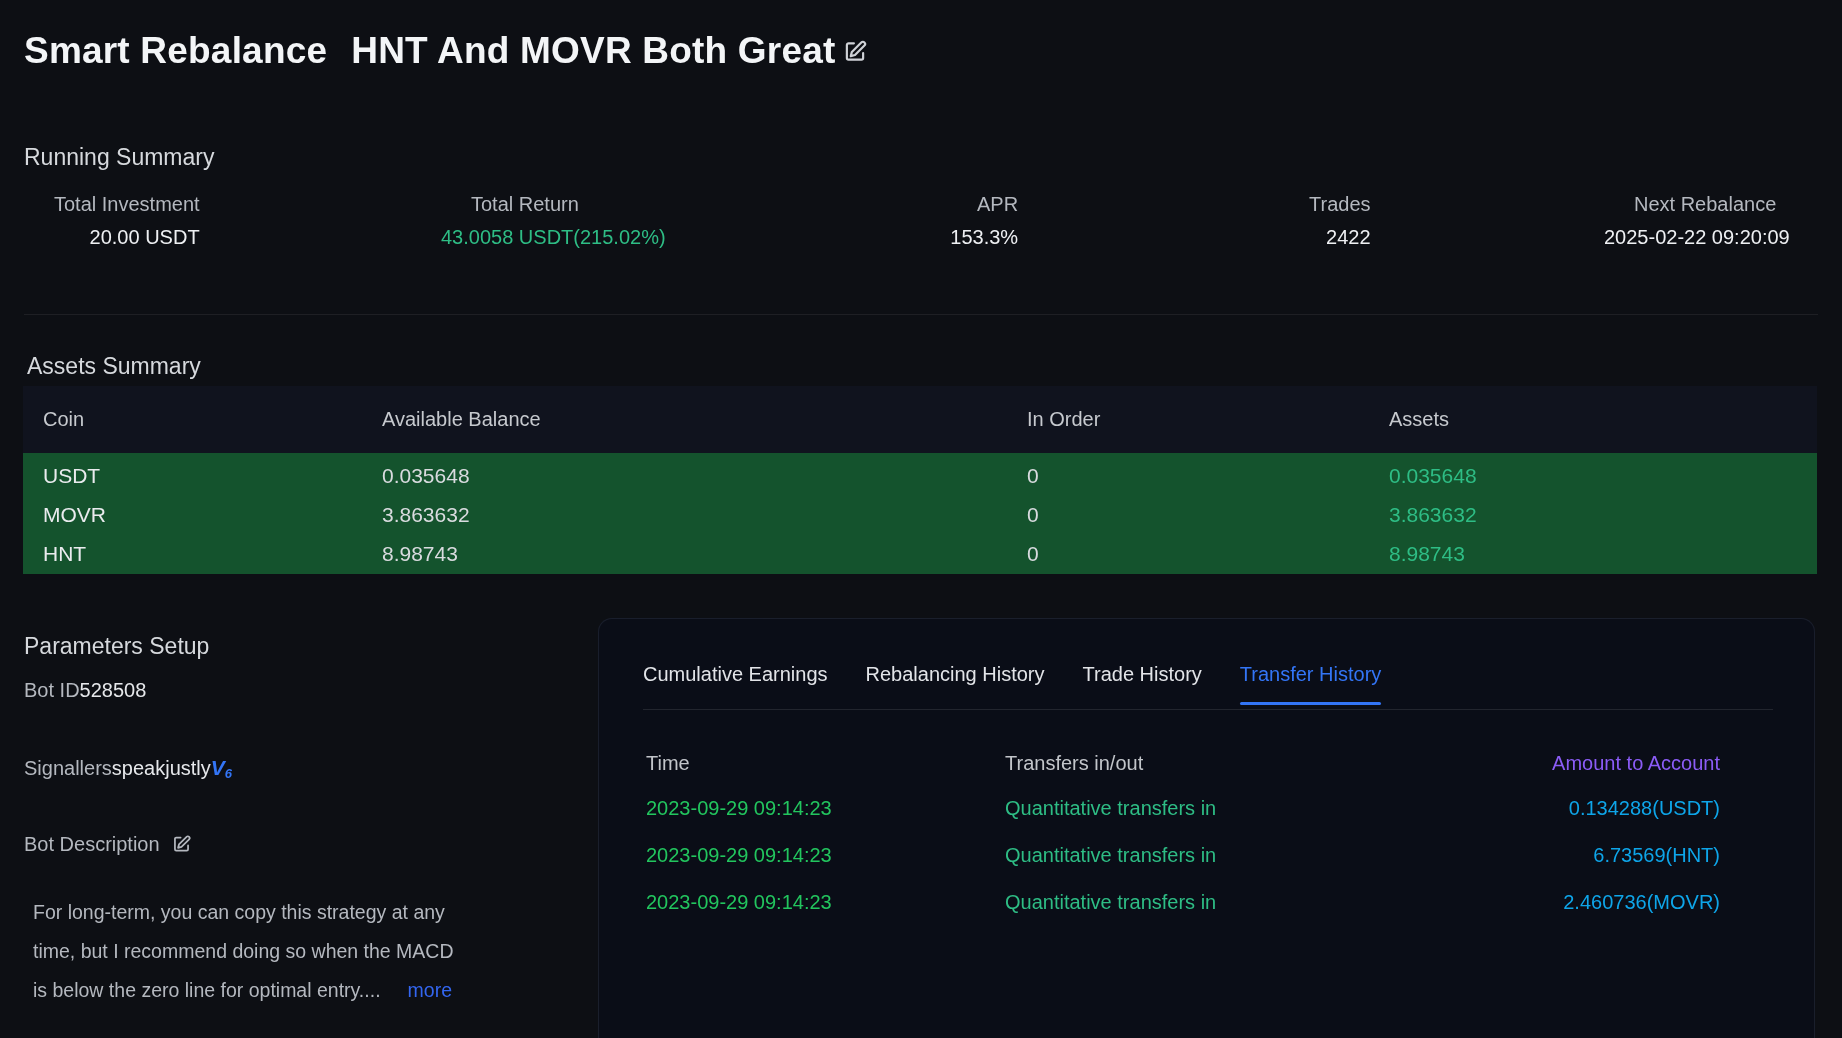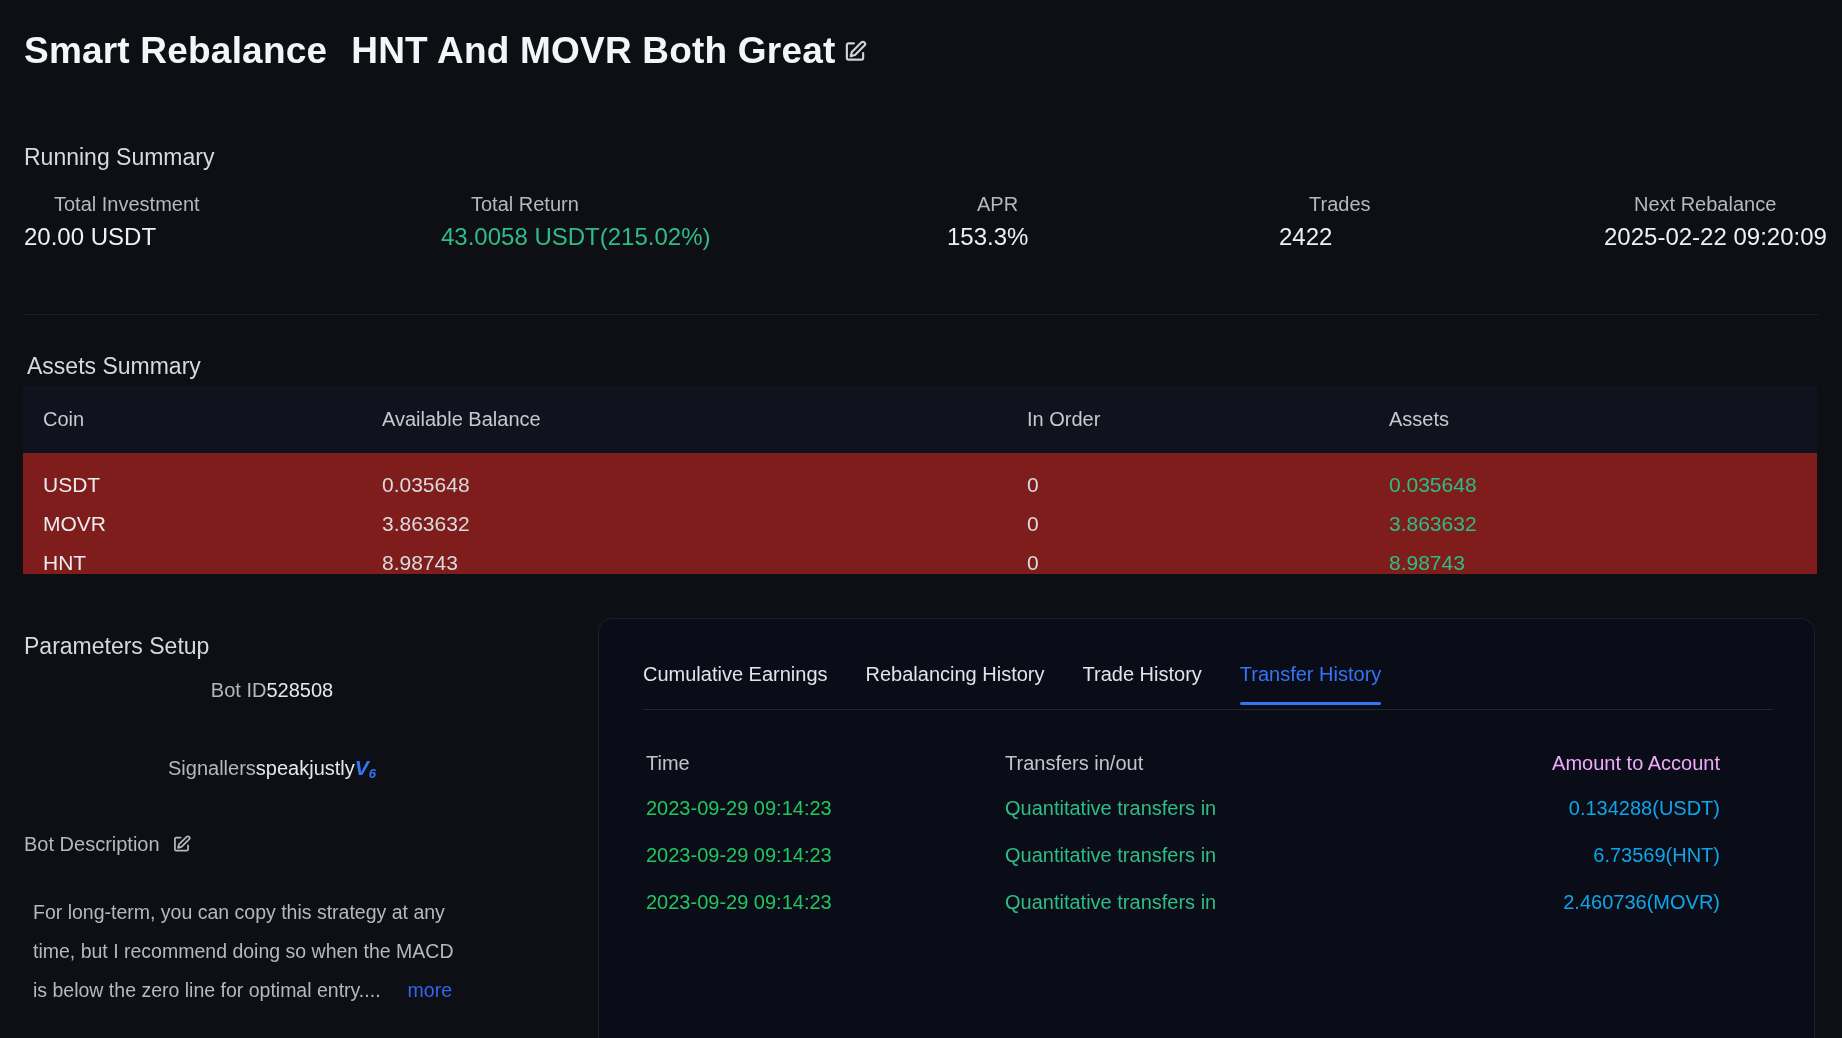--- a/index.html
+++ b/index.html
@@ -21,41 +21,41 @@
 
   
   .section-h { font-size:23px; font-weight:500; color:#d6d9dd; }
   #running-heading { left:24px; top:144px; }
   #assets-heading  { left:27px; top:353px; }
   #params-heading  { left:24px; top:633px; }
 
   
   .stat { top:192px; }
   .stat .stat-label { font-size:20px; color:#b4b8bf; line-height:24px;margin-left:30px; }
-  .stat .stat-value { font-size:24px; color:#eef0f3; line-height:24px; margin-top:9px; }
+  .stat .stat-value { font-size:20px; color:#eef0f3; line-height:24px; margin-top:9px;text-align:right; }
   .stat .stat-value.green { color:#2ebd85; }
   .s0 { left:24px; } .s1 { left:441px; } .s2 { left:947px; } .s3 { left:1279px; } .s4 { left:1604px; }
 
   .divider1 { left:24px; top:314px; width:1794px; height:1px; background:rgba(255,255,255,0.07); }
 
   
   .assets-table { left:23px; top:386px; width:1794px; }
   .at-header { height:67px; background:#10131e; position:relative; }
   .at-header .cell { position:absolute; line-height:67px; font-size:20px; color:#c6c9ce; }
-  .at-body { background:#7f1d1d; height:121px; position:relative; padding-top:12px; }
+  .at-body { background:#14532d; height:121px; position:relative; padding-top:3px; }
   .at-row { height:39px; position:relative; }
   .at-row .cell { position:absolute; line-height:39px; font-size:21px; }
   .c-coin  { left:20px; }  .c-avail { left:359px; }
   .c-order { left:1004px; } .c-total { left:1366px; }
   .at-row .c-coin  { color:#e9ebee; }
   .at-row .c-avail, .at-row .c-order { color:#d9dbdf; }
   .at-row .c-total { color:#2ebd85; }
 
   
-  .param-row { left:24px; width:496px; display:flex; justify-content:center; align-items:center; font-size:20px; }
+  .param-row { left:24px; width:496px; display:flex; justify-content:flex-start; align-items:center; font-size:20px; }
   .param-label { color:#b4b8bf; }
   .param-value { color:#e6e8eb; }
   #row-botid { top:679px; }
   #row-signallers { top:757px; }
   .signaller { display:flex; align-items:center; cursor:pointer; }
   .v-badge { color:#3375f6; font-style:italic; font-weight:700; font-size:21px; line-height:1; }
   .v-badge .v6 { font-size:13px; vertical-align:-3px; }
   #row-desc-label { top:833px; width:auto; justify-content:flex-start; gap:11px; }
   .desc-edit { width:21px; height:21px; color:#b4b8bf; cursor:pointer; }
   .description { left:33px; top:893px; width:460px; font-size:19.5px; line-height:39px; color:#b4b8bf; }
@@ -73,21 +73,21 @@
   .tab-divider { position:absolute; left:44px; top:90px; width:1130px; height:1px; background:rgba(255,255,255,0.1); }
 
   .t-row { position:absolute; left:0; width:100%; height:47px; line-height:47px; font-size:20px; }
   .t-head { top:121px; color:#c2c5ca; }
   .r0 { top:166px; } .r1 { top:213px; } .r2 { top:260px; }
   .t-col1 { position:absolute; left:47px; color:#22c55e; }
   .t-head .t-col1 { color:#c2c5ca; }
   .t-col2 { position:absolute; left:406px; color:#2ebd85; }
   .t-head .t-col2 { color:#c2c5ca; }
   .t-col3 { position:absolute; right:94px; text-align:right; color:#0ea5e9; }
-  .t-head .t-col3 { color:#f0abfc; }
+  .t-head .t-col3 { color:#8b5cf6; }
 </style>
 </head>
 <body>
 
 <div class="abs title-row">
   <span class="title-main">Smart Rebalance</span>
   <span class="title-name">HNT And MOVR Both Great</span>
   <svg class="title-edit" viewBox="0 0 24 24" fill="none" stroke="currentColor" stroke-width="2" stroke-linecap="round" stroke-linejoin="round">
     <path d="M11 4H6a1.5 1.5 0 0 0-1.5 1.5v12A1.5 1.5 0 0 0 6 19h12a1.5 1.5 0 0 0 1.5-1.5V13"></path>
     <path d="M17.8 3.2a2 2 0 0 1 2.9 2.9L12 14.8l-3.9 1 1-3.9 8.7-8.7z"></path>

